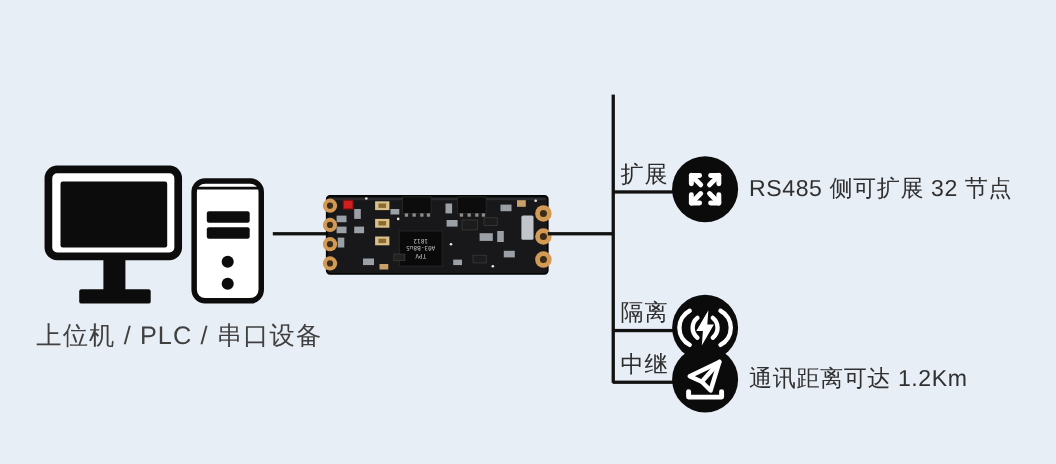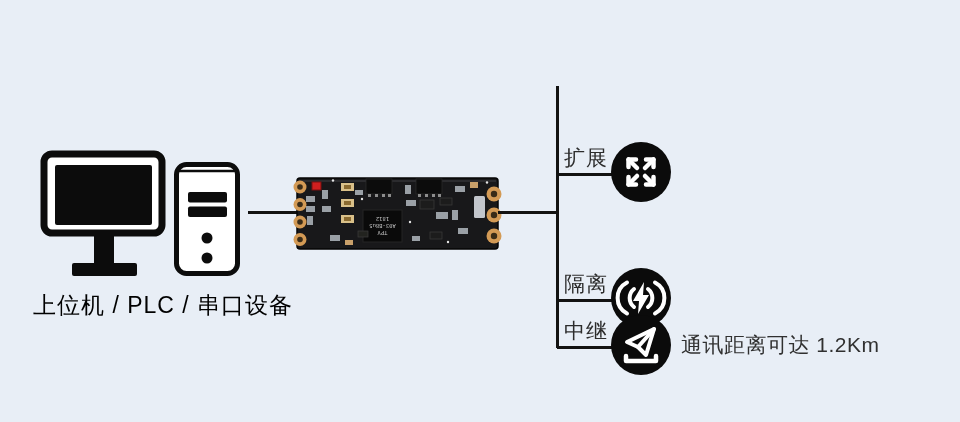--- a/index.html
+++ b/index.html
@@ -9,21 +9,21 @@
     background:#e8eef6;
     overflow:hidden;
     font-family:"Liberation Sans","DejaVu Sans",sans-serif;
     color:#303030;
   }
   .abs{position:absolute;}
   .hline{position:absolute;height:2.5px;background:#121212;}
   .vline{position:absolute;width:2.5px;background:#121212;}
   .caption{
     position:absolute;left:33px;top:290px;
-    font-size:23px;letter-spacing:1px;color:#000000;
+    font-size:23px;letter-spacing:1px;color:#404040;
   }
   .feature-row{position:absolute;left:0;width:960px;height:60px;}
   .branch{position:absolute;left:557px;top:31px;width:57px;height:2.5px;background:#121212;}
   .feature-label{
     position:absolute;left:564px;top:2px;
     font-size:21px;font-weight:500;color:#2c2c2c;letter-spacing:1px;
   }
   .feature-circle{
     position:absolute;left:611px;top:0;
     width:60px;height:60px;border-radius:50%;
@@ -154,20 +154,21 @@
         <line x1="26" y1="26" x2="17.5" y2="17.5"></line>
           <polyline points="17.5,25 17.5,17.5 25,17.5"></polyline>
         <line x1="34" y1="26" x2="42.5" y2="17.5"></line>
           <polyline points="35,17.5 42.5,17.5 42.5,25"></polyline>
         <line x1="26" y1="34" x2="17.5" y2="42.5"></line>
           <polyline points="17.5,35 17.5,42.5 25,42.5"></polyline>
         <line x1="34" y1="34" x2="42.5" y2="42.5"></line>
           <polyline points="42.5,35 42.5,42.5 35,42.5"></polyline>
       </svg>
     </div>
+    <div class="feature-desc">RS485 侧可扩展 32 节点</div>
   </div>
 
   <div class="feature-row" style="top:240px;margin-top:28px;">
     <div class="branch"></div>
     <div class="feature-label">隔离</div>
     <div class="feature-circle">
       <svg width="60" height="60" viewBox="0 0 60 60">
         <polygon points="33,14 22,33 28,33 27,46 38,27 32,27" fill="#ffffff"></polygon>
         <g fill="none" stroke="#ffffff" stroke-width="4" stroke-linecap="round">
           <path d="M23,21 A11.5,11.5 0 0 0 23,39"></path>

